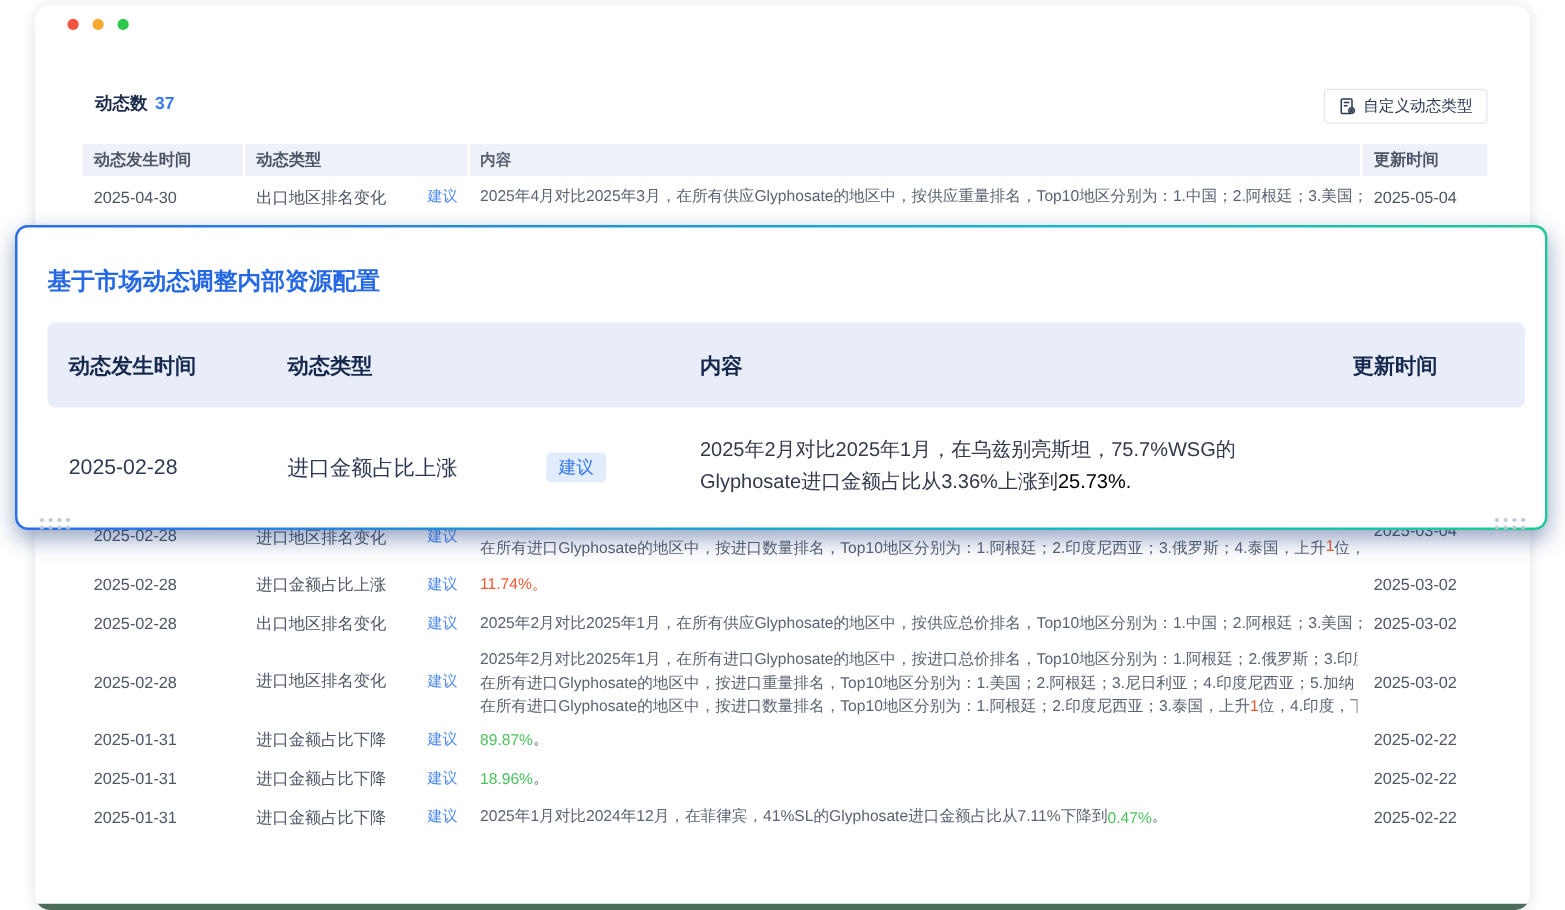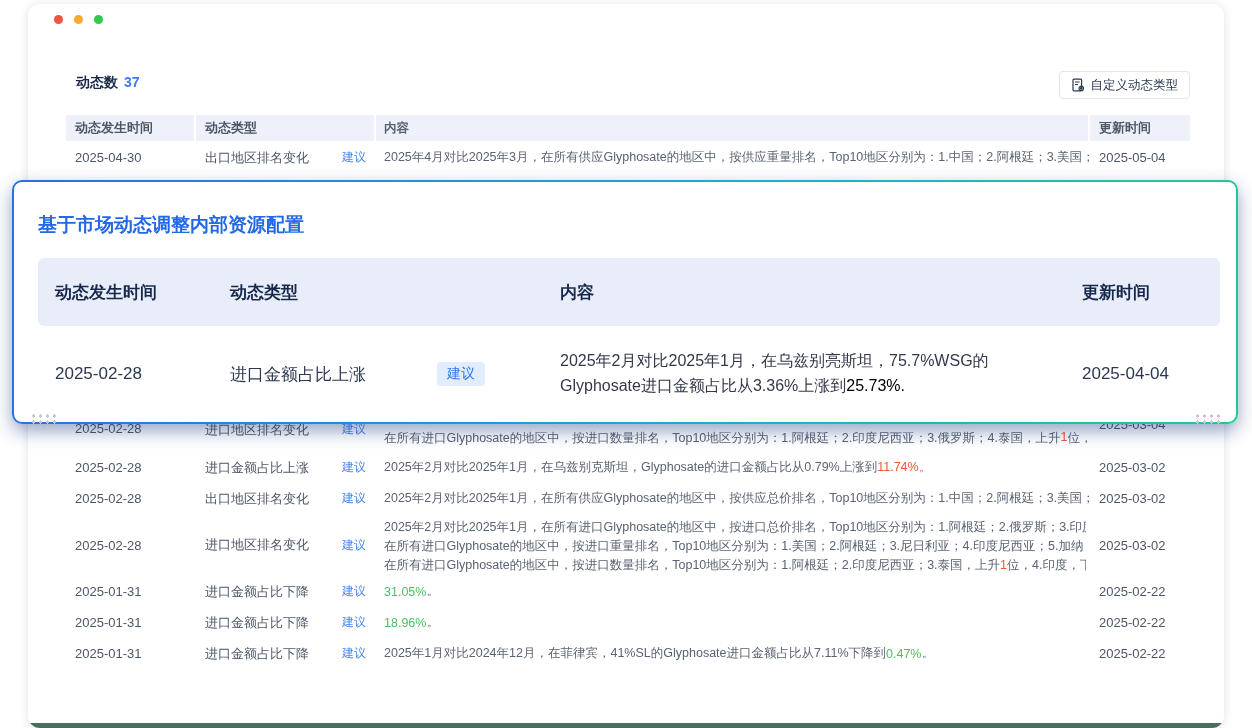--- a/index.html
+++ b/index.html
@@ -138,21 +138,20 @@
       <div class="cell c4">2025-03-04</div>
     </div>
 
     <div class="trow r-h31">
       <div class="cell c1">2025-02-28</div>
       <div class="cell c2">
           <span>进口金额占比上涨</span>
           <span class="tagtx">建议</span>
         </div>
       <div class="cell c3">
-          <span>2025年2月对比2025年1月，在乌兹别克斯坦，Glyphosate的进口金额占比从0.79%上涨到</span>
           <span style="color: rgb(240, 87, 47);">11.74%。</span>
         </div>
       <div class="cell c4">2025-03-02</div>
     </div>
 
     <div class="trow r-h31">
       <div class="cell c1">2025-02-28</div>
       <div class="cell c2">
           <span>出口地区排名变化</span>
           <span class="tagtx">建议</span>
@@ -177,21 +176,21 @@
       <div class="cell c4">2025-03-02</div>
     </div>
 
     <div class="trow r-h31">
       <div class="cell c1">2025-01-31</div>
       <div class="cell c2">
           <span>进口金额占比下降</span>
           <span class="tagtx">建议</span>
         </div>
       <div class="cell c3">
-          <span style="color: rgb(75, 194, 94);">31.05%</span>
+          <span style="color: rgb(75, 194, 94);">89.87%</span>
           <span>。</span>
         </div>
       <div class="cell c4">2025-02-22</div>
     </div>
 
     <div class="trow r-h31">
       <div class="cell c1">2025-01-31</div>
       <div class="cell c2">
           <span>进口金额占比下降</span>
           <span class="tagtx">建议</span>
@@ -232,19 +231,18 @@
     </div>
     <div class="ov-row">
       <div class="ocell">2025-02-28</div>
       <div class="ocell oc2">
         <span>进口金额占比上涨</span>
         <span class="pill">建议</span>
       </div>
       <div class="ocell ov-content">
         <div class="txt"><span>2025年2月对比2025年1月，在乌兹别亮斯坦，75.7%WSG的Glyphosate进口金额占比从3.36%上涨到</span><span style="color: #000000;">25.73%.</span></div>
       </div>
-      <div class="ocell ov-update">2025-04-04</div>
     </div>
   </div>
 </div>
 
 <div class="handle handle-l"></div>
 <div class="handle handle-r"></div>
 
 </body></html>

